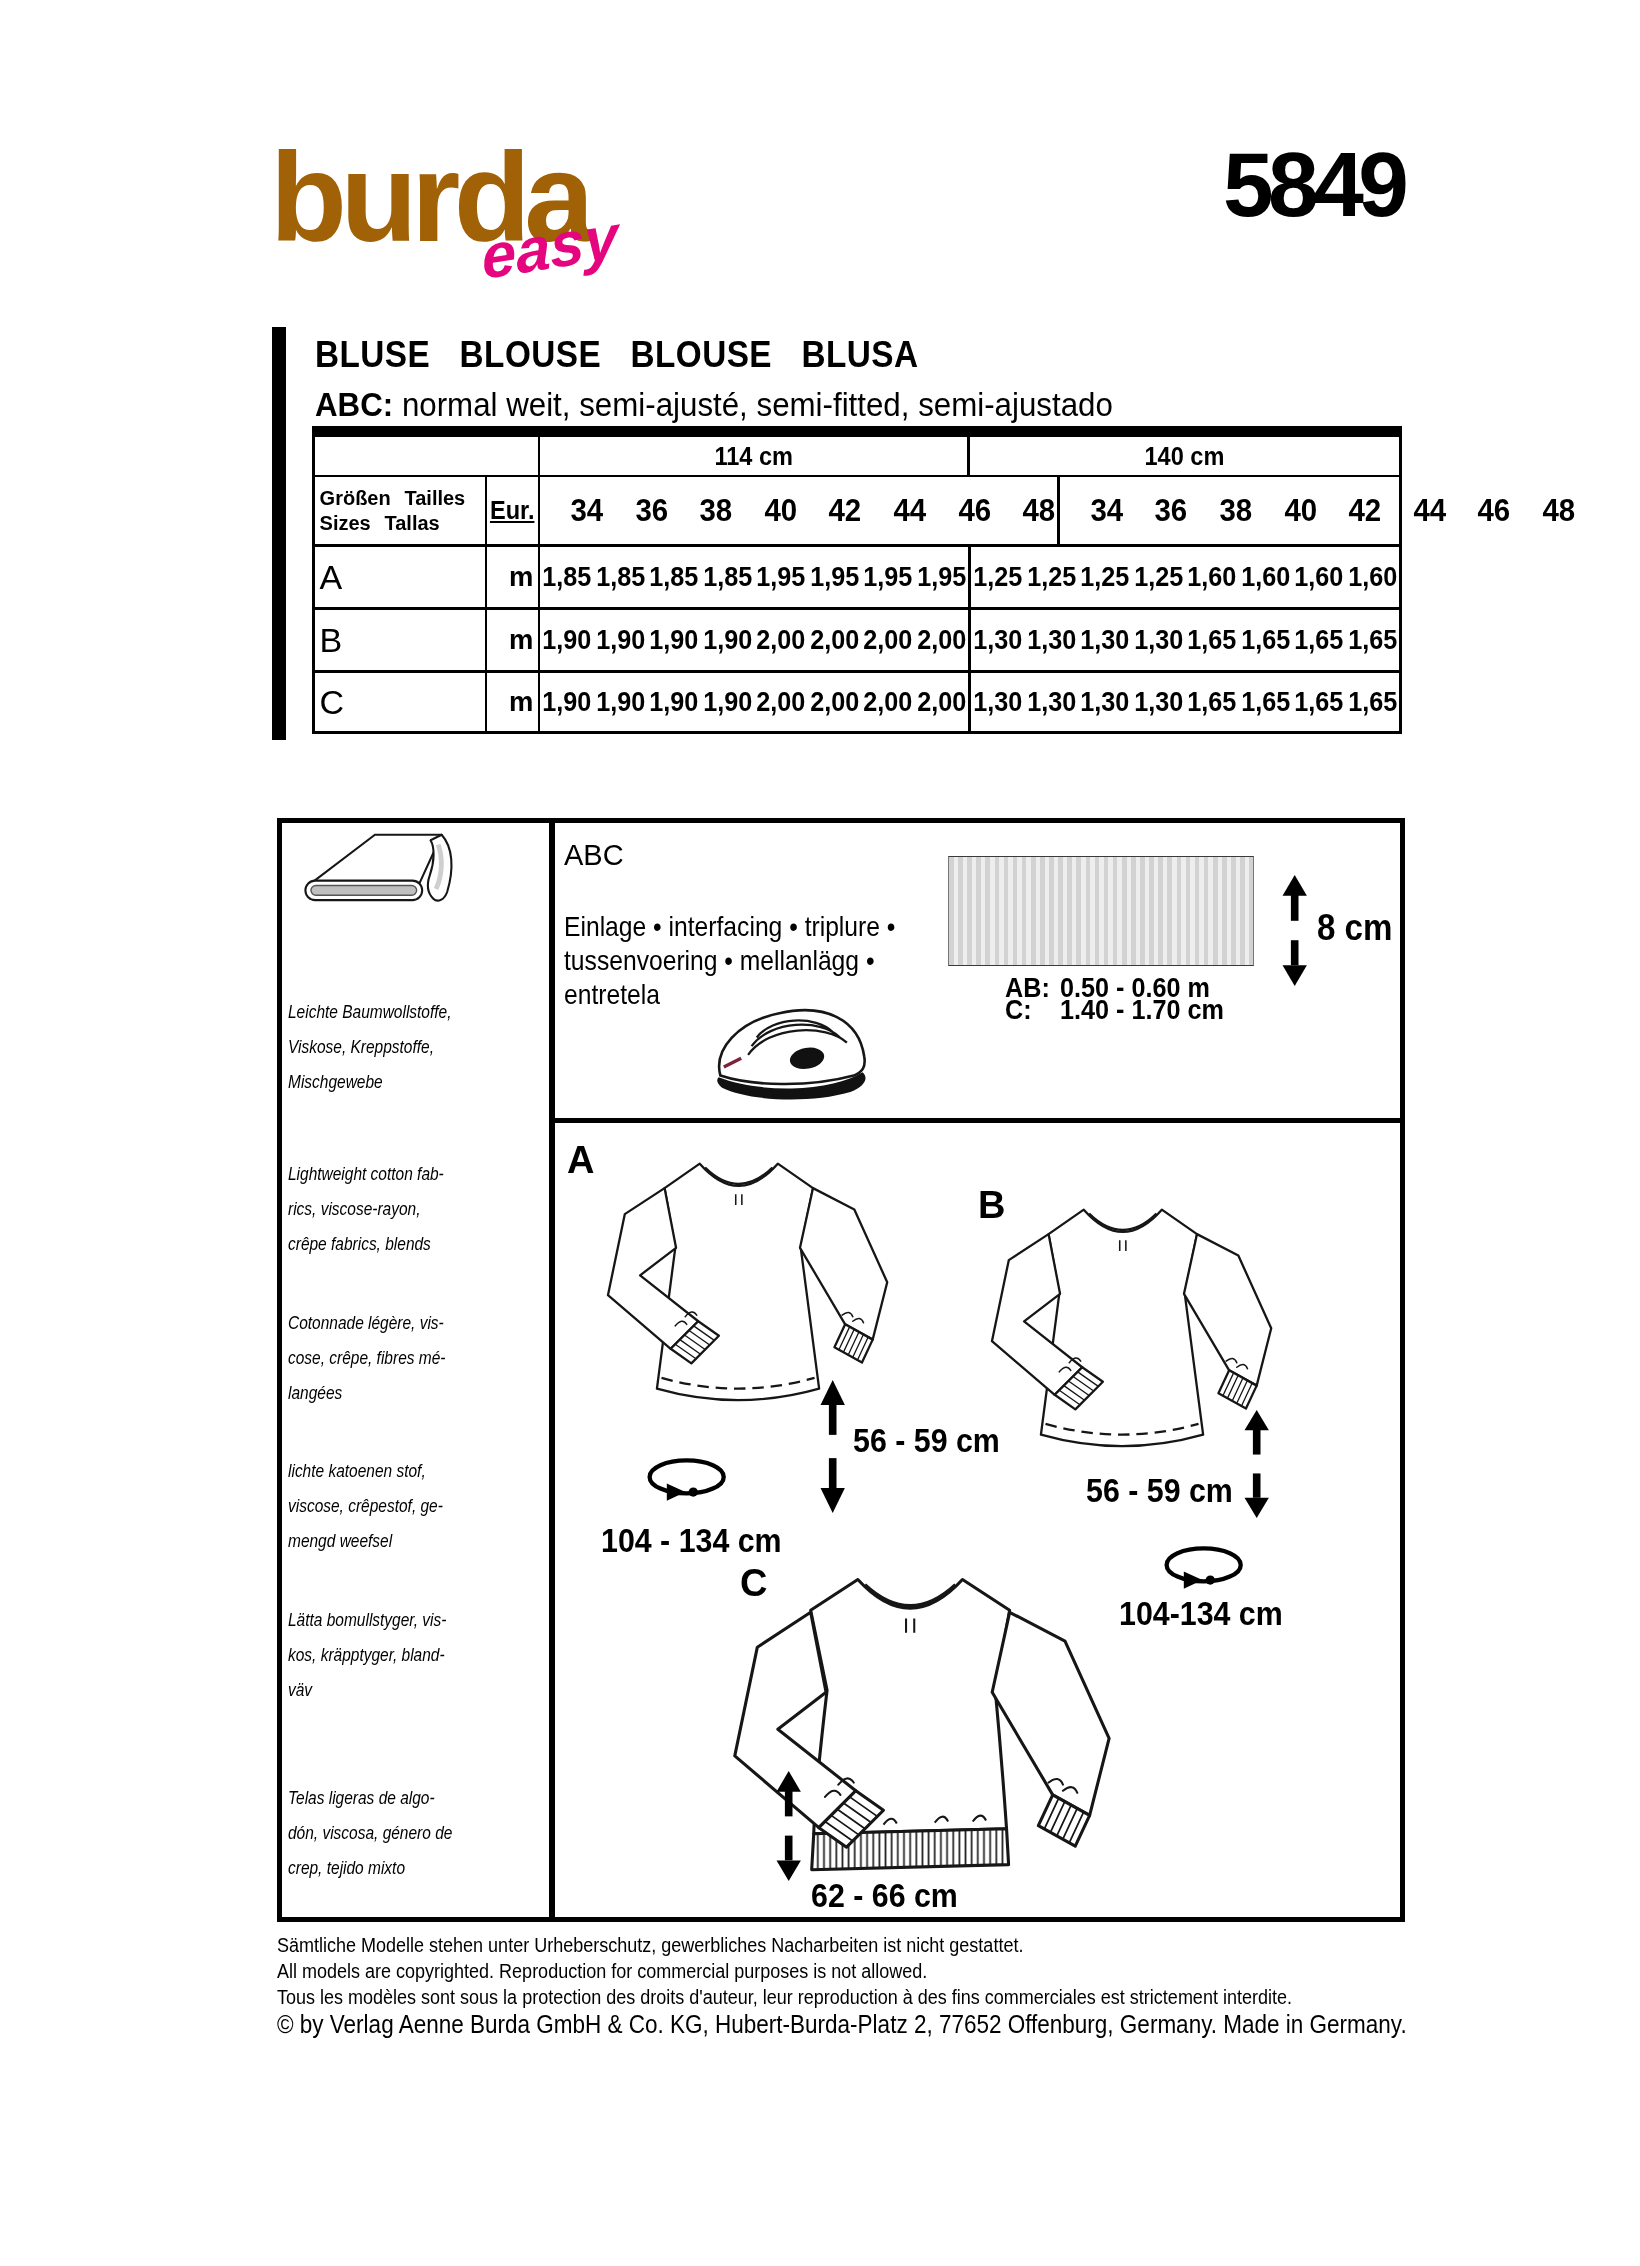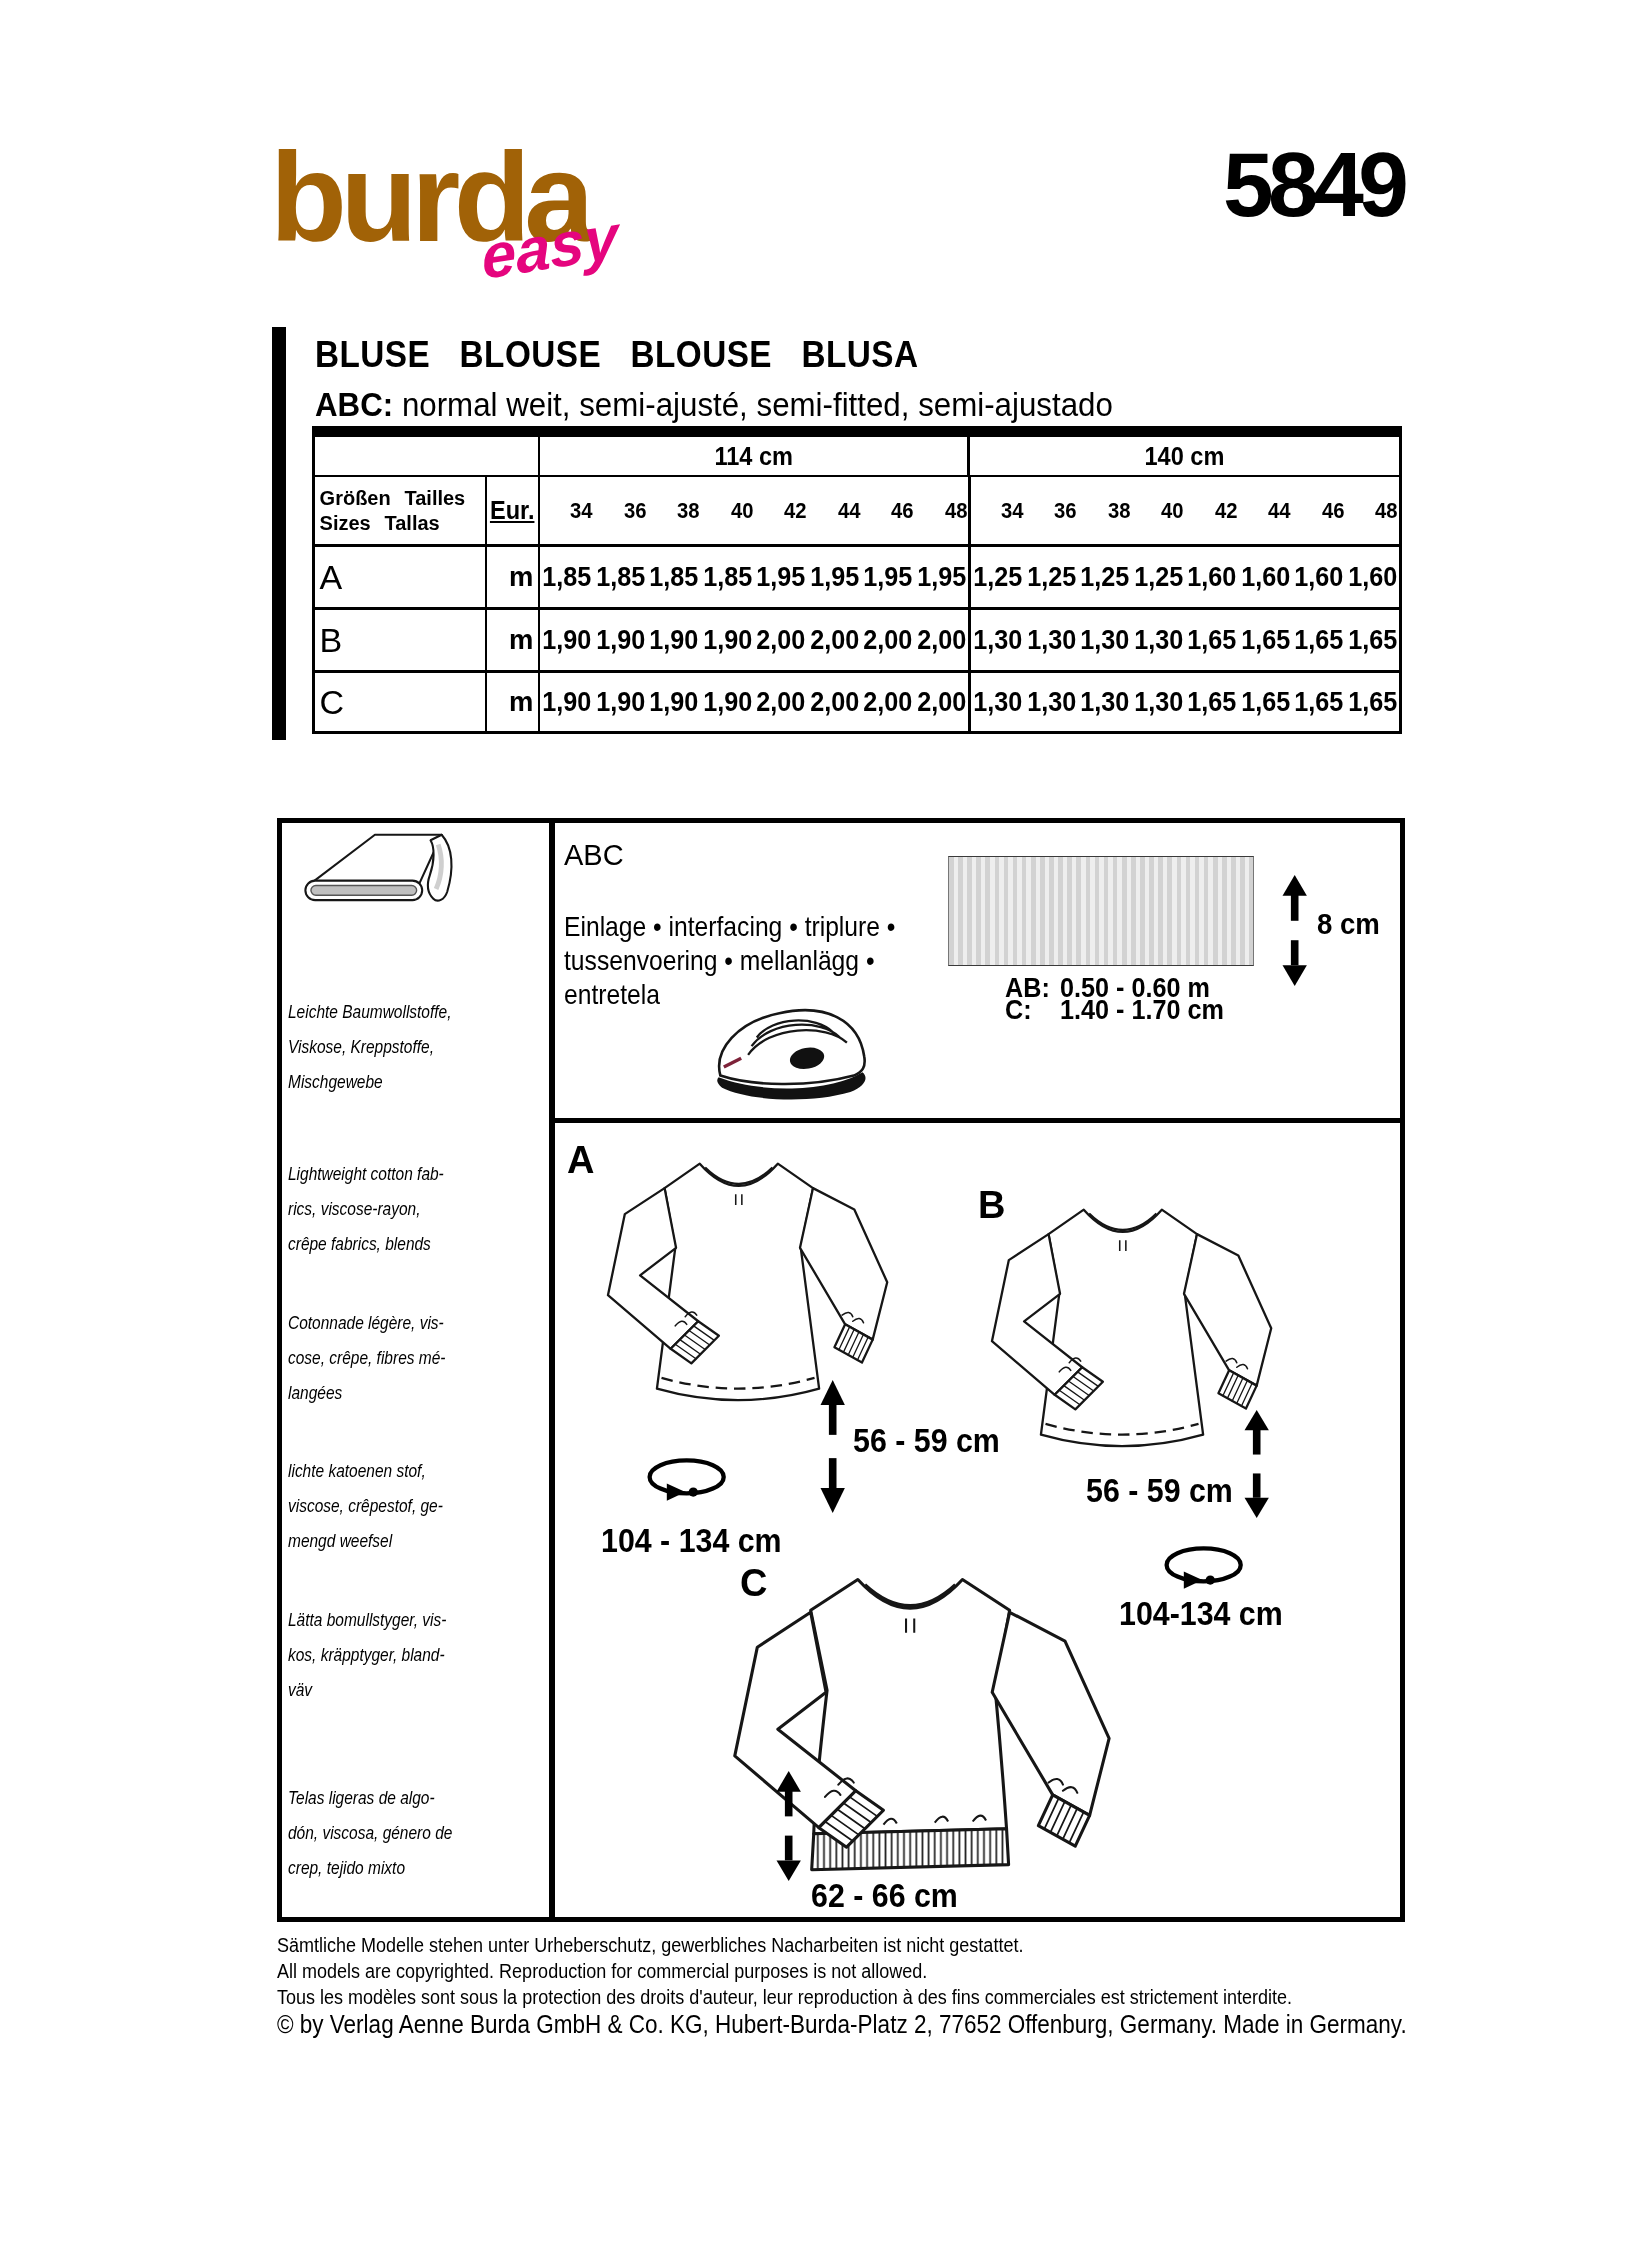--- a/index.html
+++ b/index.html
@@ -34,40 +34,40 @@
   .trowd{height:60px;}
   .trowd:last-child{border-bottom:none;height:58px;}
   .c{display:flex;align-items:center;justify-content:center;height:100%;box-sizing:border-box;}
   .cl{justify-content:flex-start;padding-left:4.6px;}
   .cr{justify-content:flex-end;padding-right:4.6px;}
   .br3{border-right:2.7px solid #000;}
   .br4{border-right:3.7px solid #000;}
   .fgrp{font-size:25.6px;font-weight:bold;}
   .fhead{font-size:20px;font-weight:bold;line-height:25px;word-spacing:8.2px;}
   .feur{font-size:25.6px;font-weight:bold;text-decoration:underline;}
-  .fsize{font-size:22px;font-weight:bold;padding-left:29px;}
+  .fsize{font-size:32px;font-weight:bold;padding-left:29px;}
   .flab{font-size:34px;}
   .funit{font-size:27.4px;font-weight:bold;}
   .fval{font-size:27.4px;font-weight:bold;}
 
   
   #mainbox{left:277px;top:818px;width:1128px;height:1104px;border:5.5px solid #000;box-sizing:border-box;}
   #vdivider{left:549px;top:818px;width:5.5px;height:1104px;background:#000;}
   #hdivider{left:555px;top:1118px;width:850px;height:4.6px;background:#000;}
 
   .fabtext{left:288px;width:267px;font-size:18px;line-height:35px;font-style:italic;}
   #abc-heading{left:564px;top:839px;font-size:29px;font-weight:normal;}
   #abc-desc{left:564px;top:876px;font-size:27.4px;line-height:34px;}
   #strip{left:948px;top:856px;width:306px;height:110px;box-sizing:border-box;
          background:repeating-linear-gradient(90deg,#d2d2d2 0 4.6px,#eeeeee 4.6px 9.1px);
          border:1.8px solid #3a3a3a;border-left:0.9px solid #777;border-right:0.9px solid #777;}
   .meas{font-size:33px;font-weight:bold;}
   #amounts{left:1005px;top:977px;display:grid;grid-template-columns:51px auto;column-gap:3.7px;
            font-size:27.4px;font-weight:bold;line-height:22px;}
-  #strip-height-label{left:1317px;top:907px;font-size:30px;font-weight:bold;}
+  #strip-height-label{left:1317px;top:907px;font-size:36px;font-weight:bold;}
   .viewlab{font-size:38px;font-weight:bold;}
 
   .foot{font-size:20px;}
   #foot4{font-size:25px;}
 </style>
 </head>
 <body>
 
 <div id="page">
 

